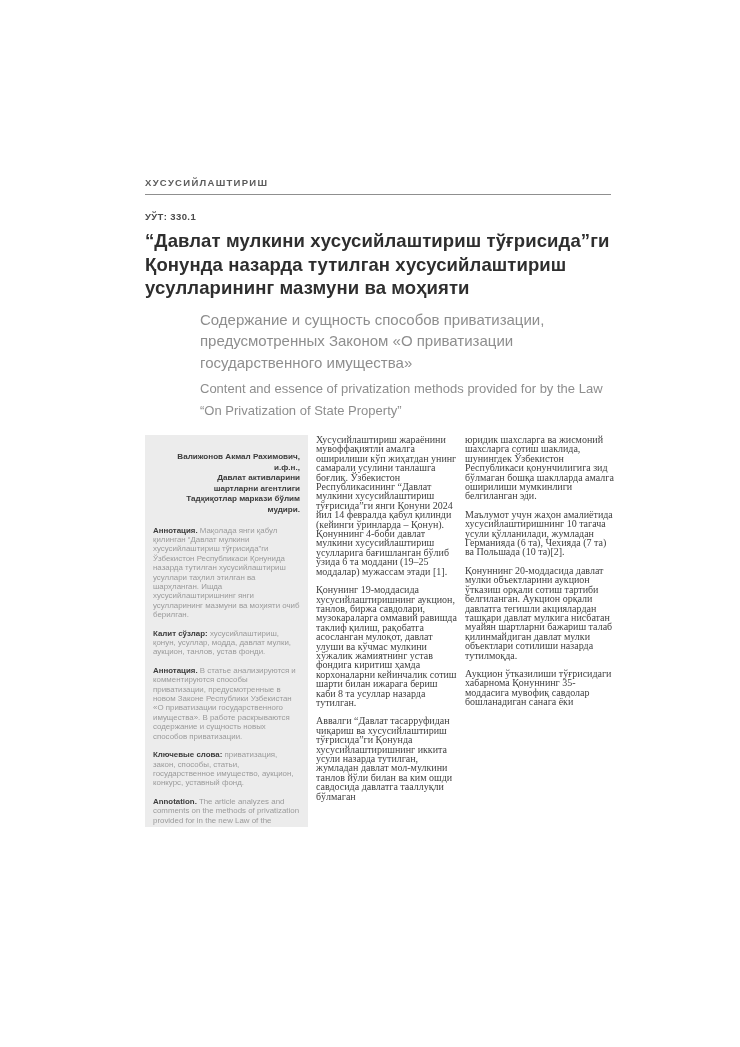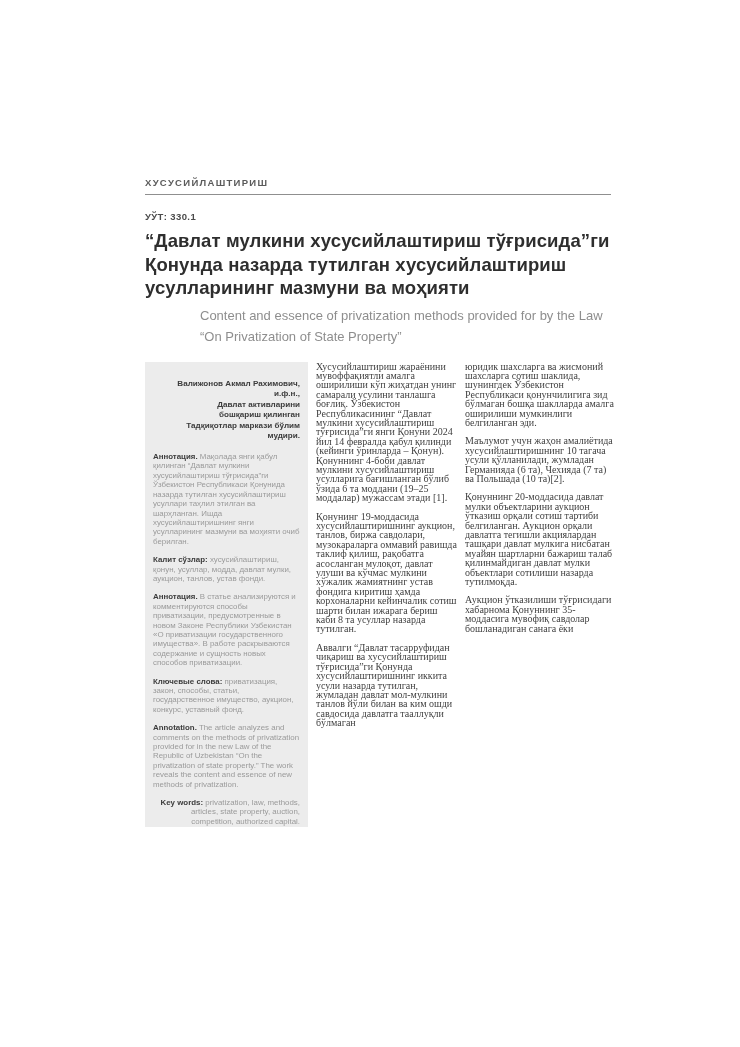--- a/index.html
+++ b/index.html
@@ -32,34 +32,35 @@
 <body>
 
 <div class="page">
   <div class="content">
 
     <div class="running-head">ХУСУСИЙЛАШТИРИШ</div>
     <hr class="rule">
     <div class="udc">УЎТ: 330.1</div>
 
     <h1 class="title-uz">“Давлат мулкини хусусийлаштириш тўғрисида”ги Қонунда назарда тутилган хусусийлаштириш усулларининг мазмуни ва моҳияти</h1>
+    <h2 class="title-ru">Содержание и сущность способов приватизации, предусмотренных Законом «О приватизации государственного имущества»</h2>
     <h2 class="title-en">Content and essence of privatization methods provided for by the Law “On Privatization of State Property”</h2>
 
     <div class="body-grid">
 
       <aside class="author-box">
         <div class="author-block">
 
             <div class="author-line">Валижонов Акмал Рахимович,</div>
 
             <div class="author-line">и.ф.н.,</div>
 
             <div class="author-line">Давлат активларини</div>
 
-            <div class="author-line">бошқариш қилинган</div>
+            <div class="author-line">шартларни агентлиги</div>
 
             <div class="author-line">Тадқиқотлар маркази бўлим мудири.</div>
           </div>
         <div>
 
             <p class="abs"><b class="abs-lead">Аннотация.</b> <span>Мақолада янги қабул қилинган “Давлат мулкини хусусийлаштириш тўғрисида”ги Ўзбекистон Республикаси Қонунида назарда тутилган хусусийлаштириш усуллари таҳлил этилган ва шарҳланган. Ишда хусусийлаштиришнинг янги усулларининг мазмуни ва моҳияти очиб берилган.</span></p>
 
             <p class="abs"><b class="abs-lead">Калит сўзлар:</b> <span>хусусийлаштириш, қонун, усуллар, модда, давлат мулки, аукцион, танлов, устав фонди.</span></p>
 
             <p class="abs"><b class="abs-lead">Аннотация.</b> <span>В статье анализируются и комментируются способы приватизации, предусмотренные в новом Законе Республики Узбекистан «О приватизации государственного имущества». В работе раскрываются содержание и сущность новых способов приватизации.</span></p>

